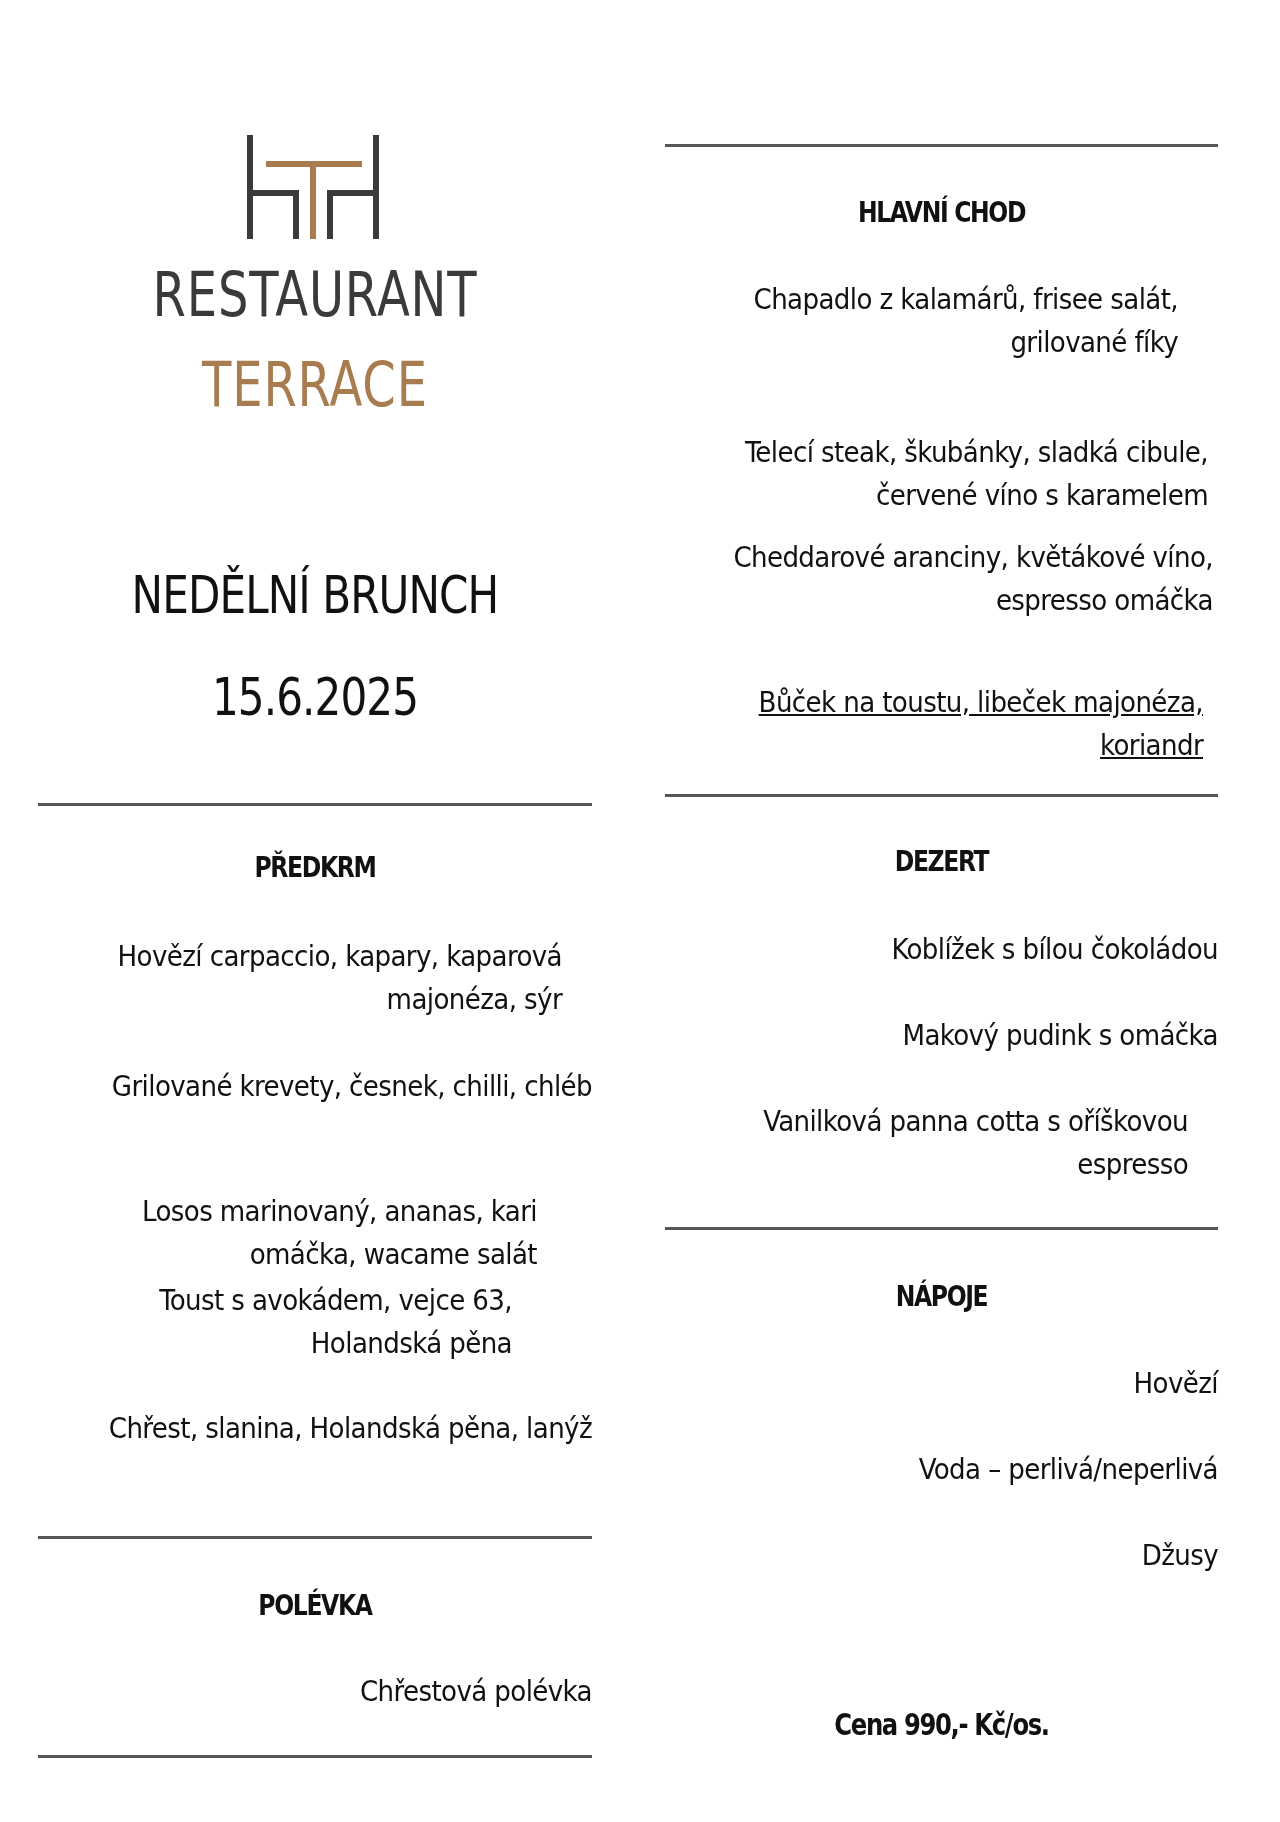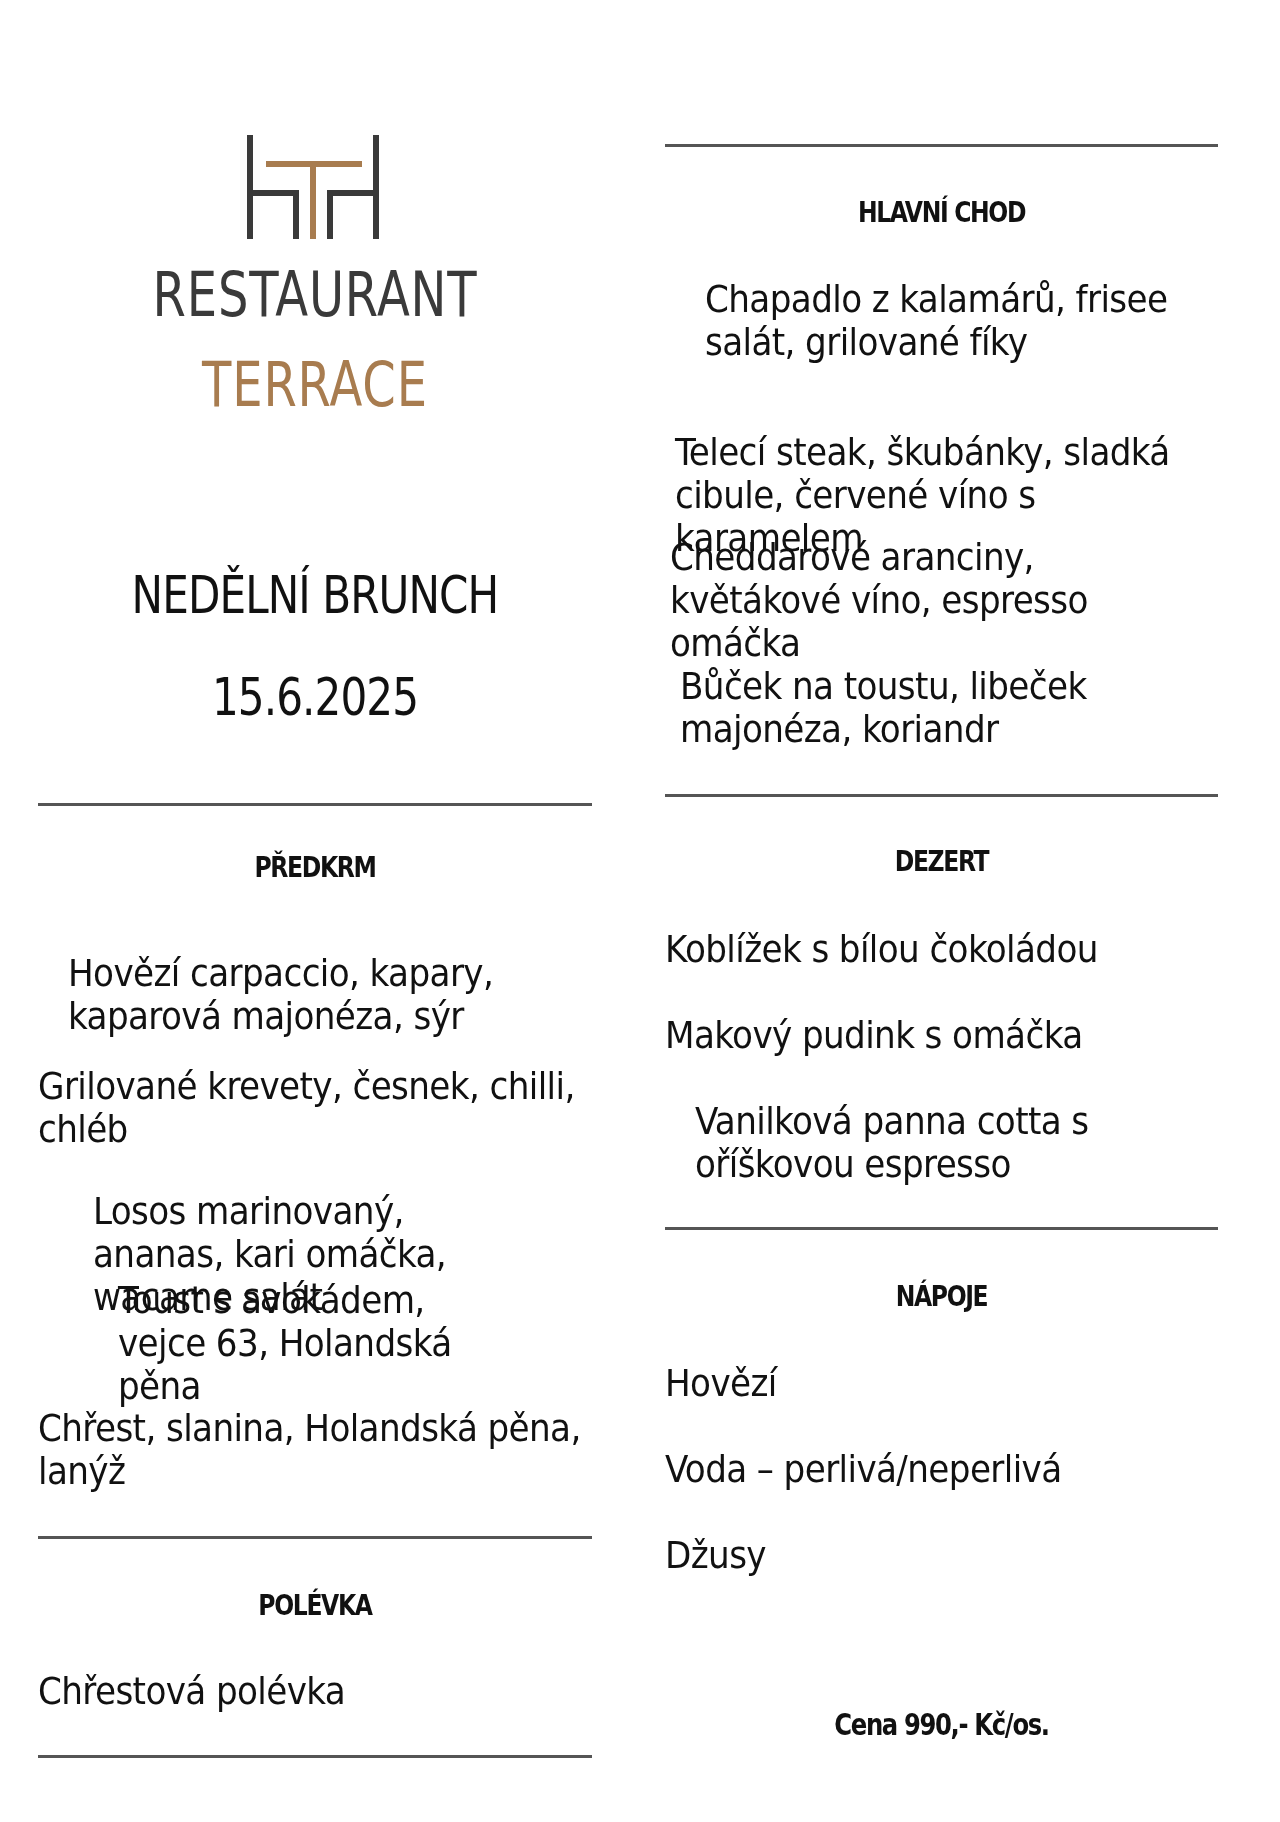--- a/index.html
+++ b/index.html
@@ -3,21 +3,21 @@
 <meta charset="utf-8">
 <style>
   html, body { margin:0; padding:0; background:#ffffff; }
   body { width:1280px; height:1822px; position:relative; overflow:hidden;
          font-family:"DejaVu Sans Condensed","DejaVu Sans","Liberation Sans",sans-serif; color:#111; }
   .abs { position:absolute; }
   .rule { position:absolute; height:3px; background:#555; }
   .col-left { left:38px; width:554px; }
   .col-right { left:665px; width:553px; }
   .heading { position:absolute; text-align:center; font-weight:bold; font-size:29px; letter-spacing:-1.5px; color:#111; transform:scaleX(0.9); }
-  .item { position:absolute; text-align:left; font-size:38px; line-height:43px; letter-spacing:-0.6px; color:#111; }
+  .item { position:absolute; text-align:right; font-size:29px; line-height:43px; letter-spacing:-0.6px; color:#111; }
   .logo-word { position:absolute; text-align:center; font-size:62px; letter-spacing:1px; transform:scaleX(0.86); transform-origin:center; }
   .title { position:absolute; text-align:center; font-size:52px; letter-spacing:-1px; transform:scaleX(0.9); }
 </style>
 </head>
 <body>
 
 <div class="abs" style="left:243px; top:133px; width:140px; height:108px;">
   <svg width="140" height="108" viewBox="0 0 140 108">
 
     <rect x="4" y="2" width="6" height="104" fill="#3a3a3a"></rect>
@@ -34,40 +34,40 @@
 </div>
 <div class="logo-word" style="left:100px; width:430px; top:258px; color:#3a3a3a;">RESTAURANT</div>
 <div class="logo-word" style="left:100px; width:430px; top:348px; color:#a87c4f;">TERRACE</div>
 
 <div class="title" style="left:38px; width:554px; top:565px;">NEDĚLNÍ BRUNCH</div>
 <div class="title" style="left:38px; width:554px; top:667px;">15.6.2025</div>
 
 <div class="rule col-left" style="top:803px;"></div>
 
 <div class="heading col-left" style="top:850px;">PŘEDKRM</div>
-<div class="item col-left" style="top:935px; padding:0 30px; box-sizing:border-box;margin-top:17px;">Hovězí carpaccio, kapary, kaparová majonéza, sýr</div>
+<div class="item col-left" style="top:935px; padding:0 30px; box-sizing:border-box;">Hovězí carpaccio, kapary, kaparová majonéza, sýr</div>
 <div class="item col-left" style="top:1065px;">Grilované krevety, česnek, chilli, chléb</div>
 <div class="item col-left" style="top:1150px; padding:0 55px; box-sizing:border-box;margin-top:40px;">Losos marinovaný, ananas, kari omáčka, wacame salát</div>
 <div class="item col-left" style="top:1279px; padding:0 80px; box-sizing:border-box;">Toust s avokádem, vejce 63, Holandská pěna</div>
 <div class="item col-left" style="top:1407px;">Chřest, slanina, Holandská pěna, lanýž</div>
 
 <div class="rule col-left" style="top:1536px;"></div>
 
 <div class="heading col-left" style="top:1588px;">POLÉVKA</div>
 <div class="item col-left" style="top:1670px;">Chřestová polévka</div>
 
 <div class="rule col-left" style="top:1755px;"></div>
 
 <div class="rule col-right" style="top:144px;"></div>
 
 <div class="heading col-right" style="top:195px;">HLAVNÍ CHOD</div>
 <div class="item col-right" style="top:278px; padding:0 40px; box-sizing:border-box;">Chapadlo z kalamárů, frisee salát, grilované fíky</div>
 <div class="item col-right" style="top:431px; padding:0 10px; box-sizing:border-box;">Telecí steak, škubánky, sladká cibule, červené víno s karamelem</div>
 <div class="item col-right" style="top:536px; padding:0 5px; box-sizing:border-box;">Cheddarové aranciny, květákové víno, espresso omáčka</div>
-<div class="item col-right" style="top:665px; padding:0 15px; box-sizing:border-box;">Bůček na toustu, libeček majonéza, koriandr</div>
+<div class="item col-right" style="top:681px; padding:0 15px; box-sizing:border-box;text-decoration:underline;">Bůček na toustu, libeček majonéza, koriandr</div>
 
 <div class="rule col-right" style="top:794px;"></div>
 
 <div class="heading col-right" style="top:844px;">DEZERT</div>
 <div class="item col-right" style="top:928px;">Koblížek s bílou čokoládou</div>
 <div class="item col-right" style="top:1014px;">Makový pudink s omáčka</div>
 <div class="item col-right" style="top:1100px; padding:0 30px; box-sizing:border-box;">Vanilková panna cotta s oříškovou espresso</div>
 
 <div class="rule col-right" style="top:1227px;"></div>
 

